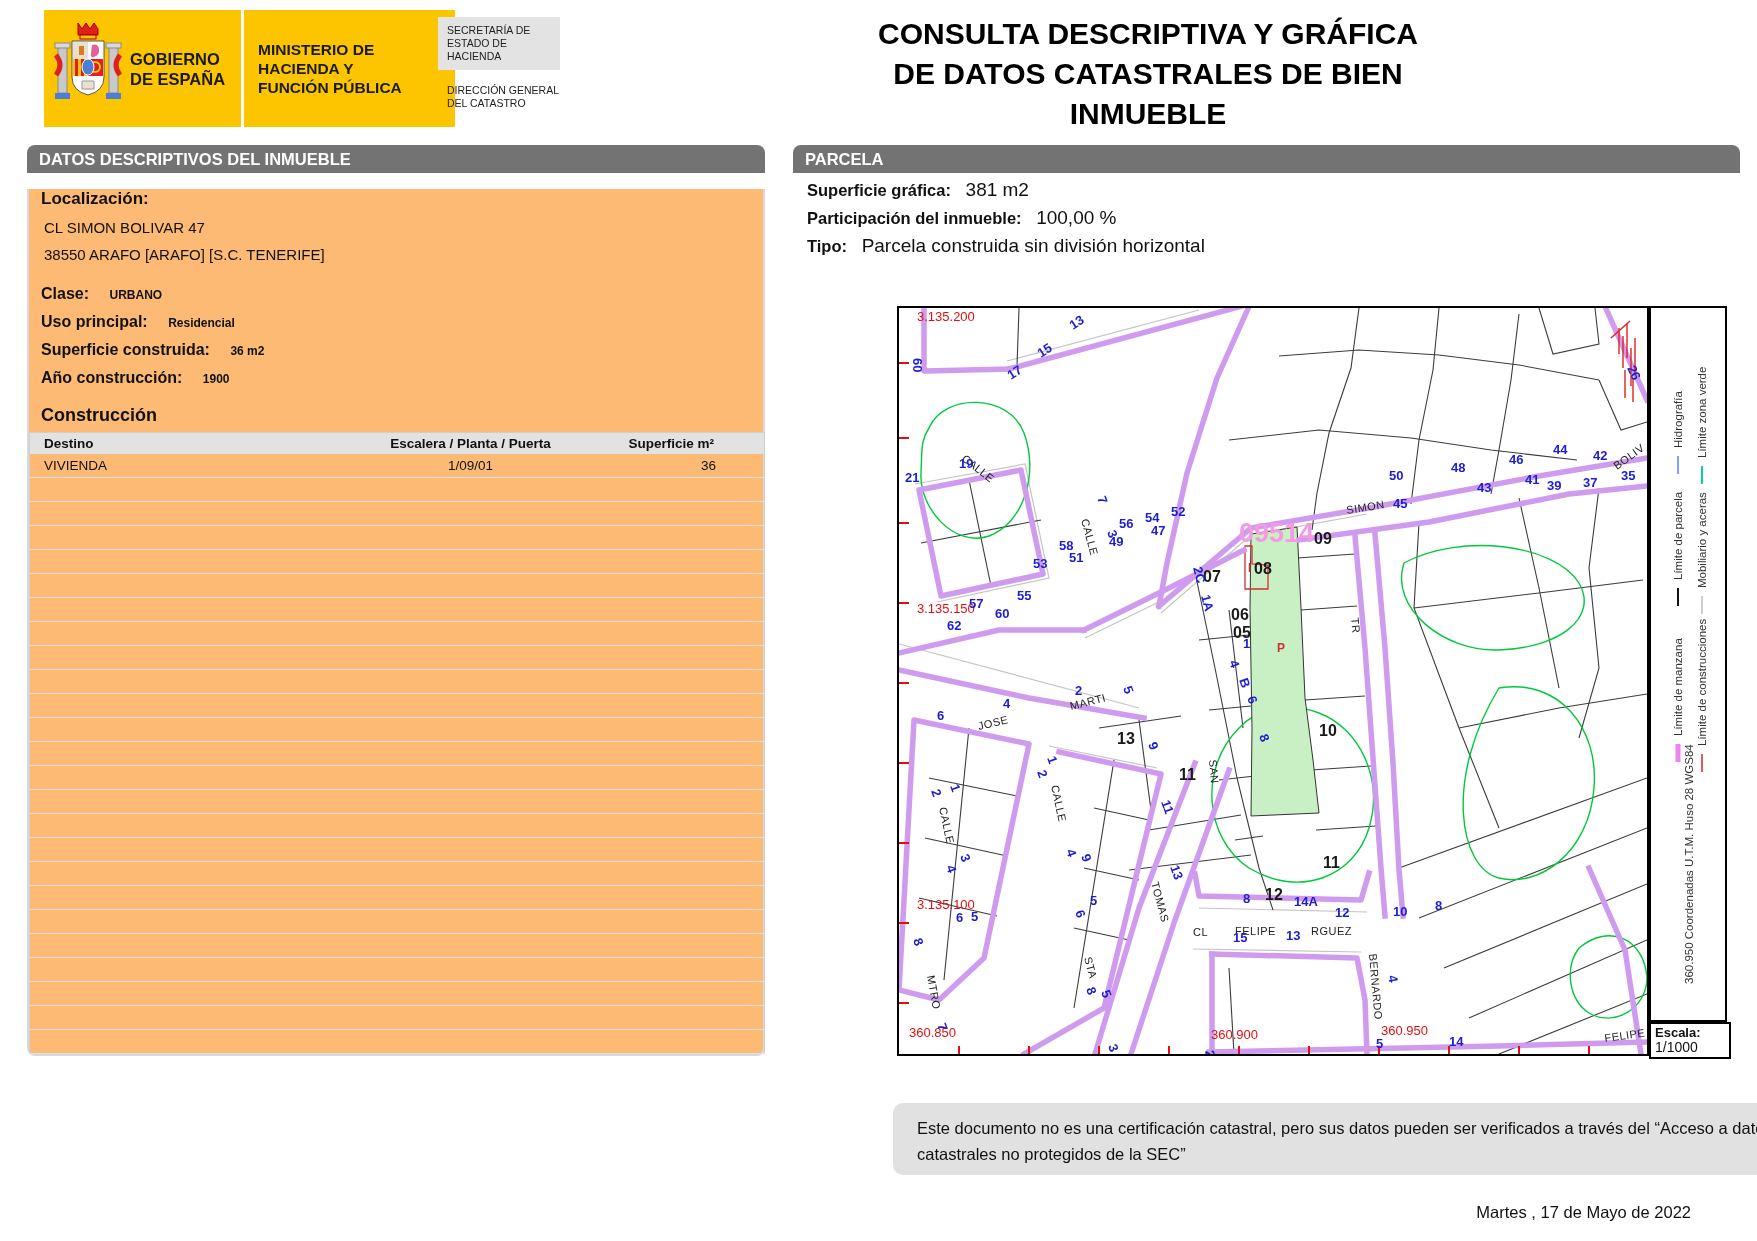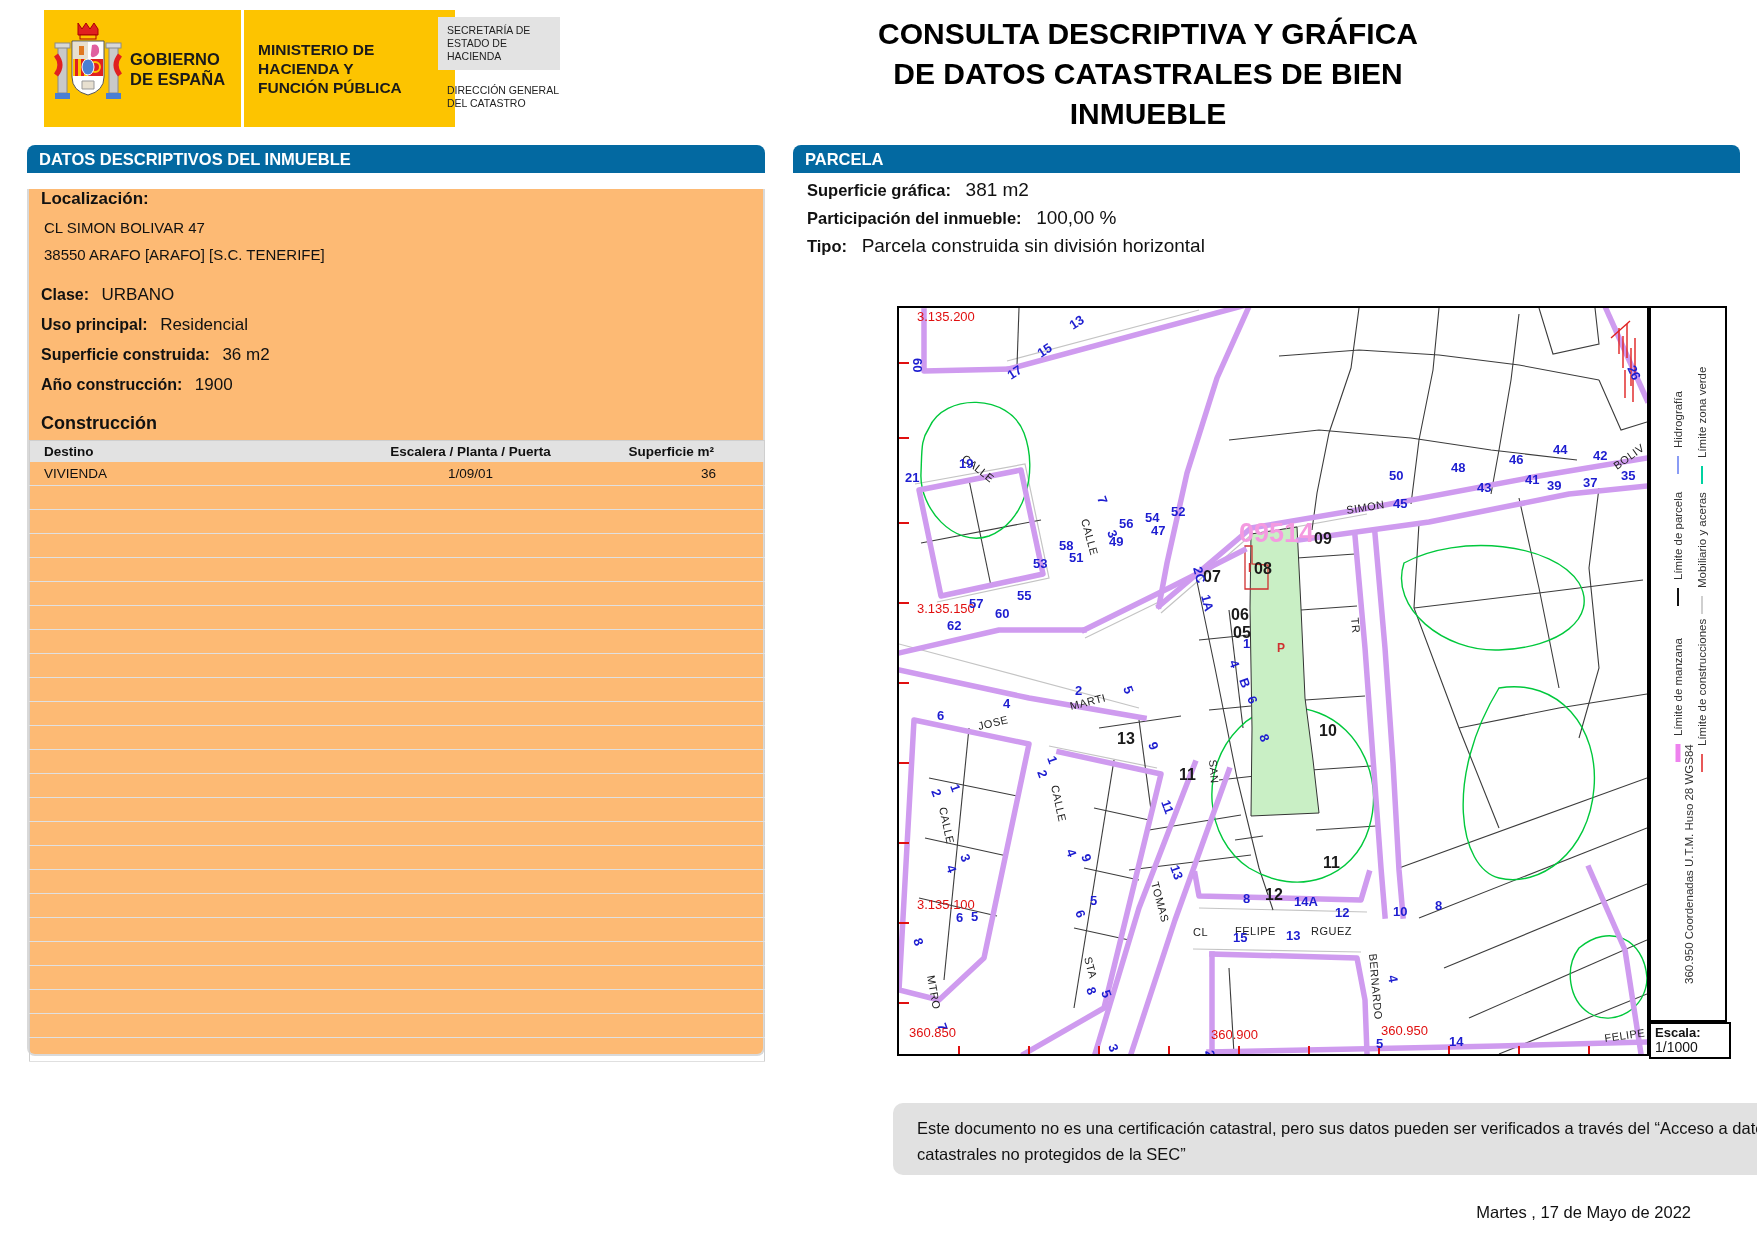--- a/index.html
+++ b/index.html
@@ -17,30 +17,30 @@
   .secretaria-box{position:absolute;left:438px;top:17px;width:122px;height:53px;background:#e3e3e3;
       font-size:10.5px;line-height:13px;color:#222;padding:7px 0 0 9px;box-sizing:border-box;}
   .direccion-text{position:absolute;left:447px;top:84px;width:120px;font-size:10.5px;line-height:13px;color:#222;}
   .title-area{position:absolute;left:842px;top:14px;width:612px;text-align:center;}
   .title-line{font-weight:bold;font-size:30px;line-height:40px;color:#000;}
   .ref-row{margin-top:8px;font-size:19px;}
   .ref-label{font-weight:bold;}
   .ref-value{margin-left:14px;}
 
   
-  .panel-header{background:#0369a1;color:#fff;font-weight:bold;font-size:16.5px;height:28px;line-height:28px;
+  .panel-header{background:#737373;color:#fff;font-weight:bold;font-size:16.5px;height:28px;line-height:28px;
       padding-left:12px;border-radius:8px 8px 0 0;}
   .panel-header .xbold{font-weight:900;}
   .left-panel{position:absolute;left:27px;top:145px;width:738px;}
   .left-body{border:2px solid #d9d9d9;border-top:none;border-radius:0 0 8px 8px;height:867px;box-sizing:border-box;background:#fdba74;}
   .loc-label{font-weight:bold;font-size:17px;margin:16px 0 0 12px;}
   .addr{font-size:15px;margin:10px 0 0 15px;}
   .field-row{margin:10px 0 0 12px;font-size:16px;}
   .field-row .flabel{font-weight:bold;}
-  .field-row .fvalue{font-weight:normal;font-size:17px;margin-left:8px;}
+  .field-row .fvalue{font-weight:bold;font-size:12px;margin-left:16px;}
   .constr-title{font-weight:bold;font-size:18px;margin:18px 0 6px 12px;}
   table.constr{border-collapse:collapse;width:736px;margin-left:0;border:1px solid #cfcfcf;font-size:13.5px;}
   table.constr th{background:#e2e2e2;font-weight:bold;height:21px;text-align:left;padding:0;}
   table.constr th.c2,table.constr td.c2{text-align:center;}
   table.constr th.c3{text-align:right;padding-right:50px;}
   table.constr td.c3{text-align:right;padding-right:48px;}
   table.constr th.c1{padding-left:14px;}
   table.constr td{height:23px;border-bottom:1px solid #e0e0e0;padding:0;}
   table.constr td.c1{padding-left:14px;}
 

